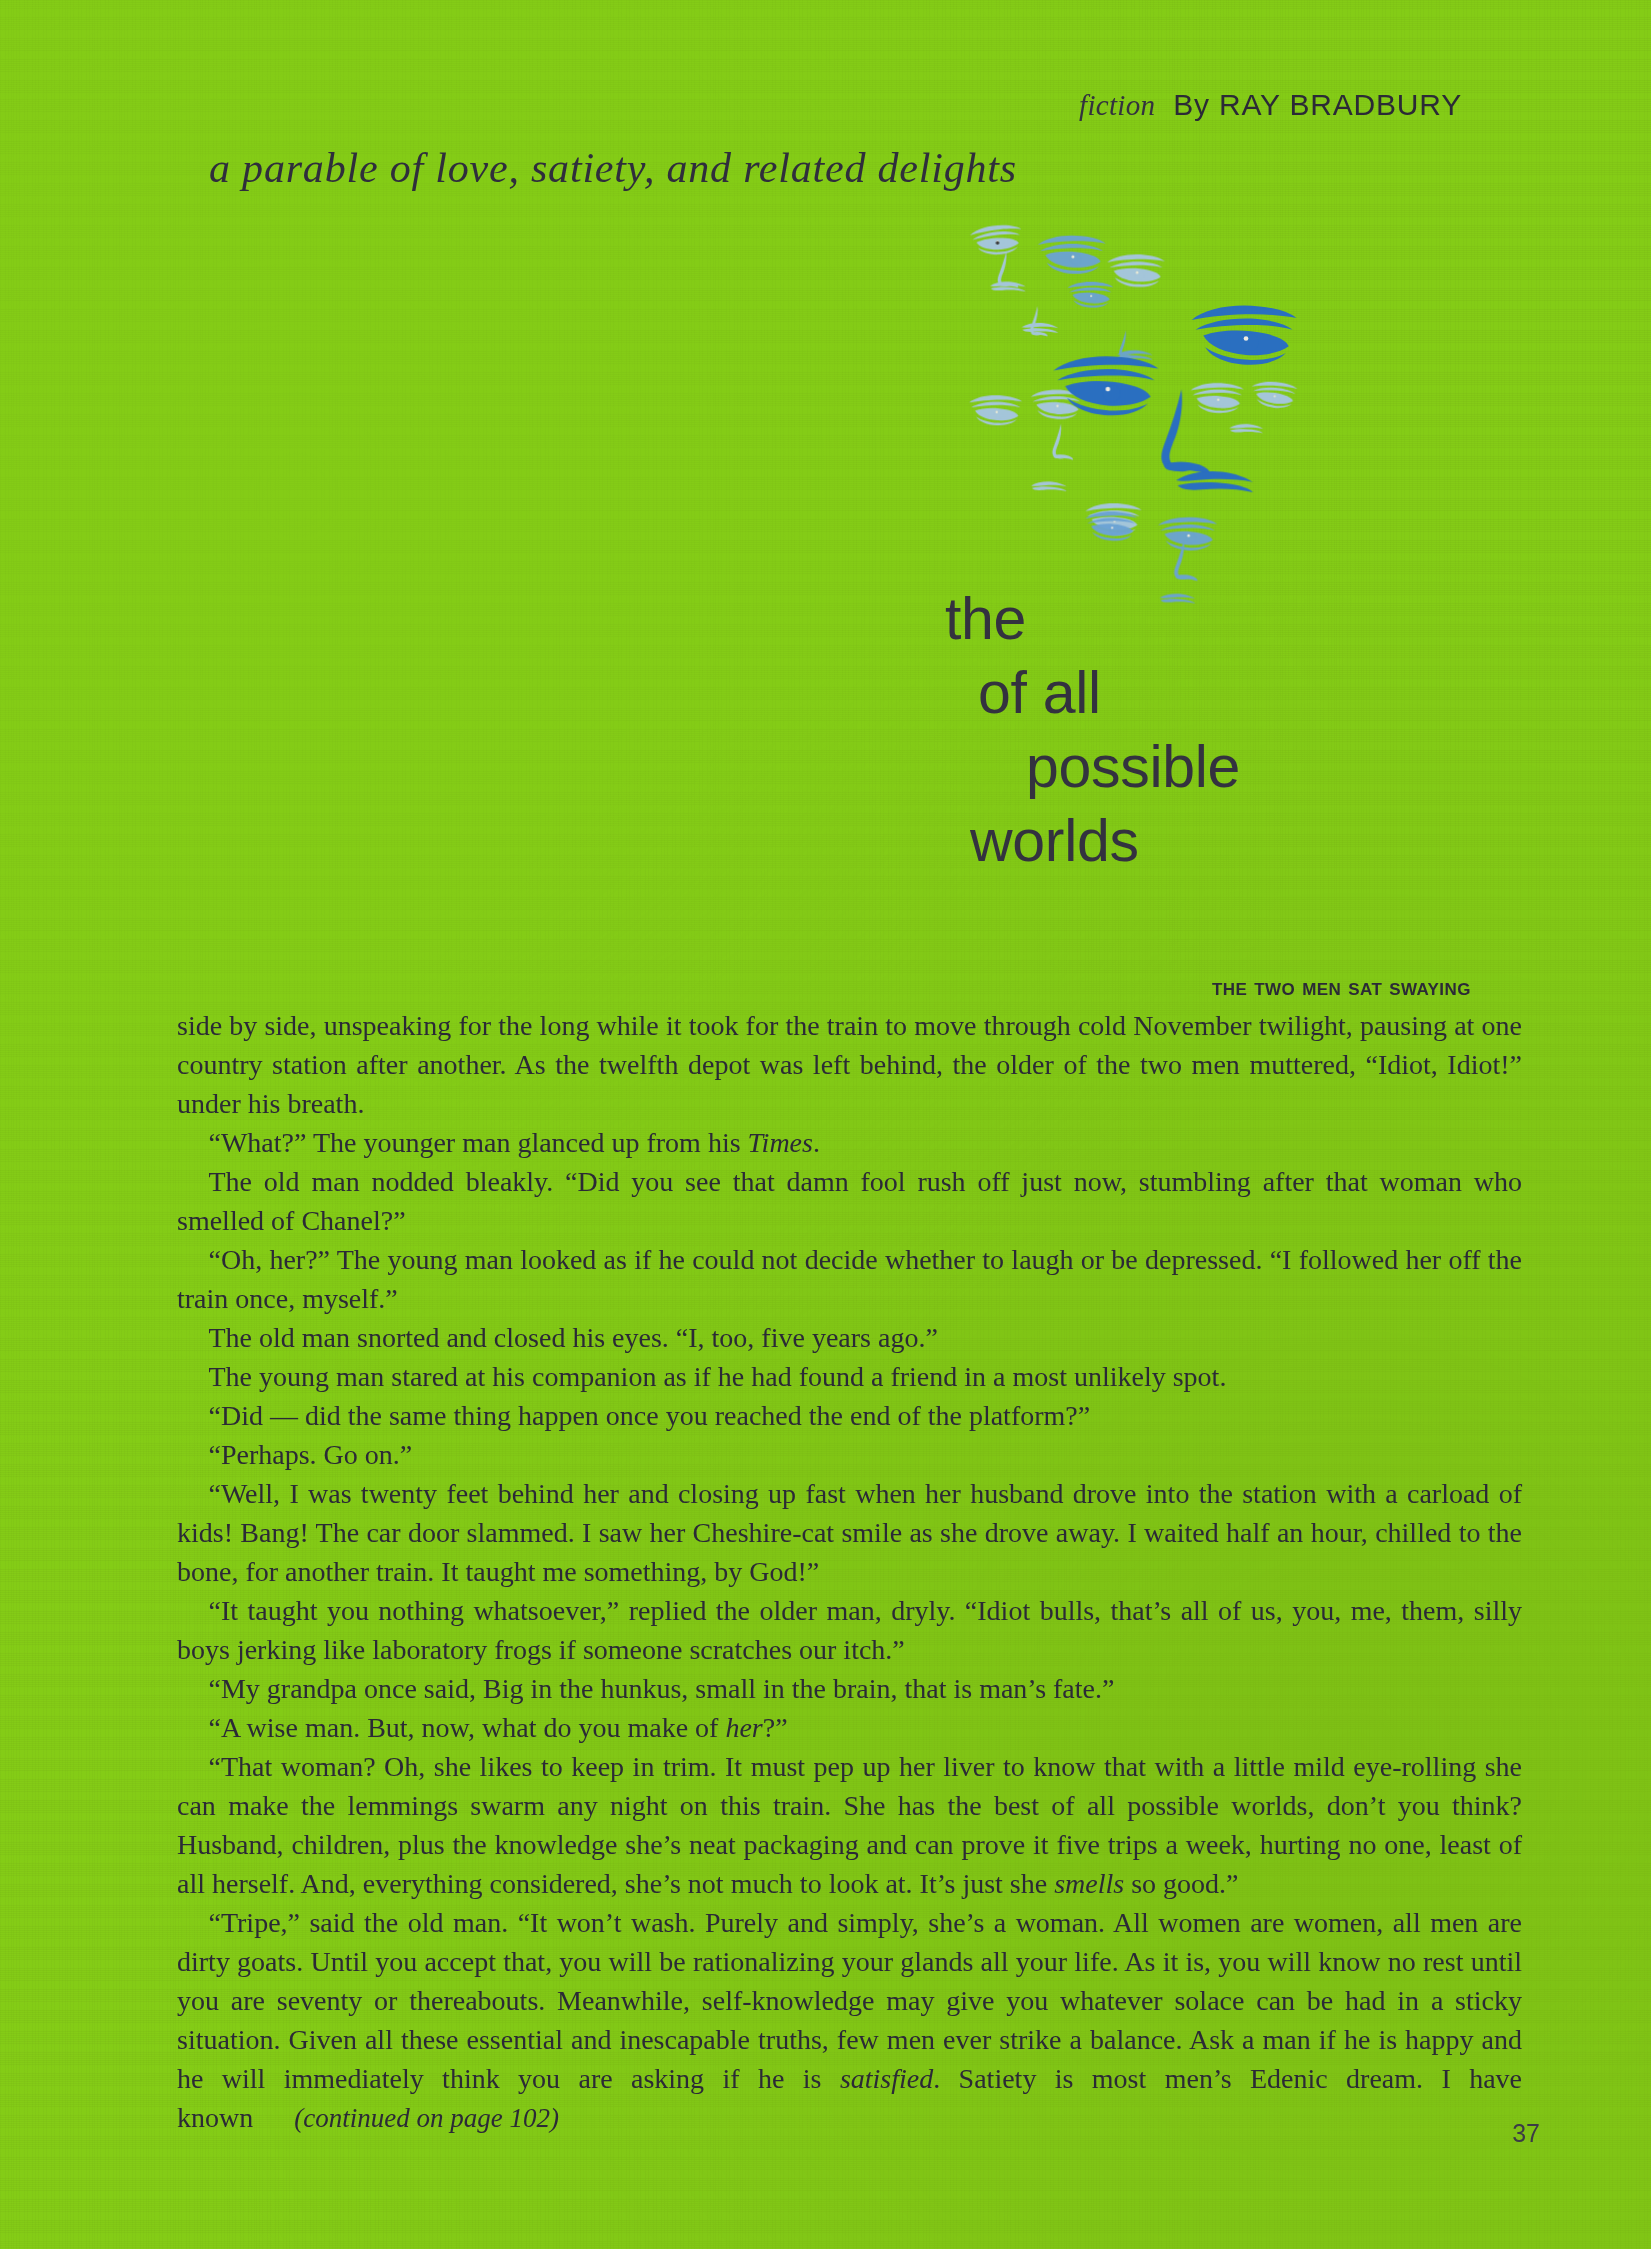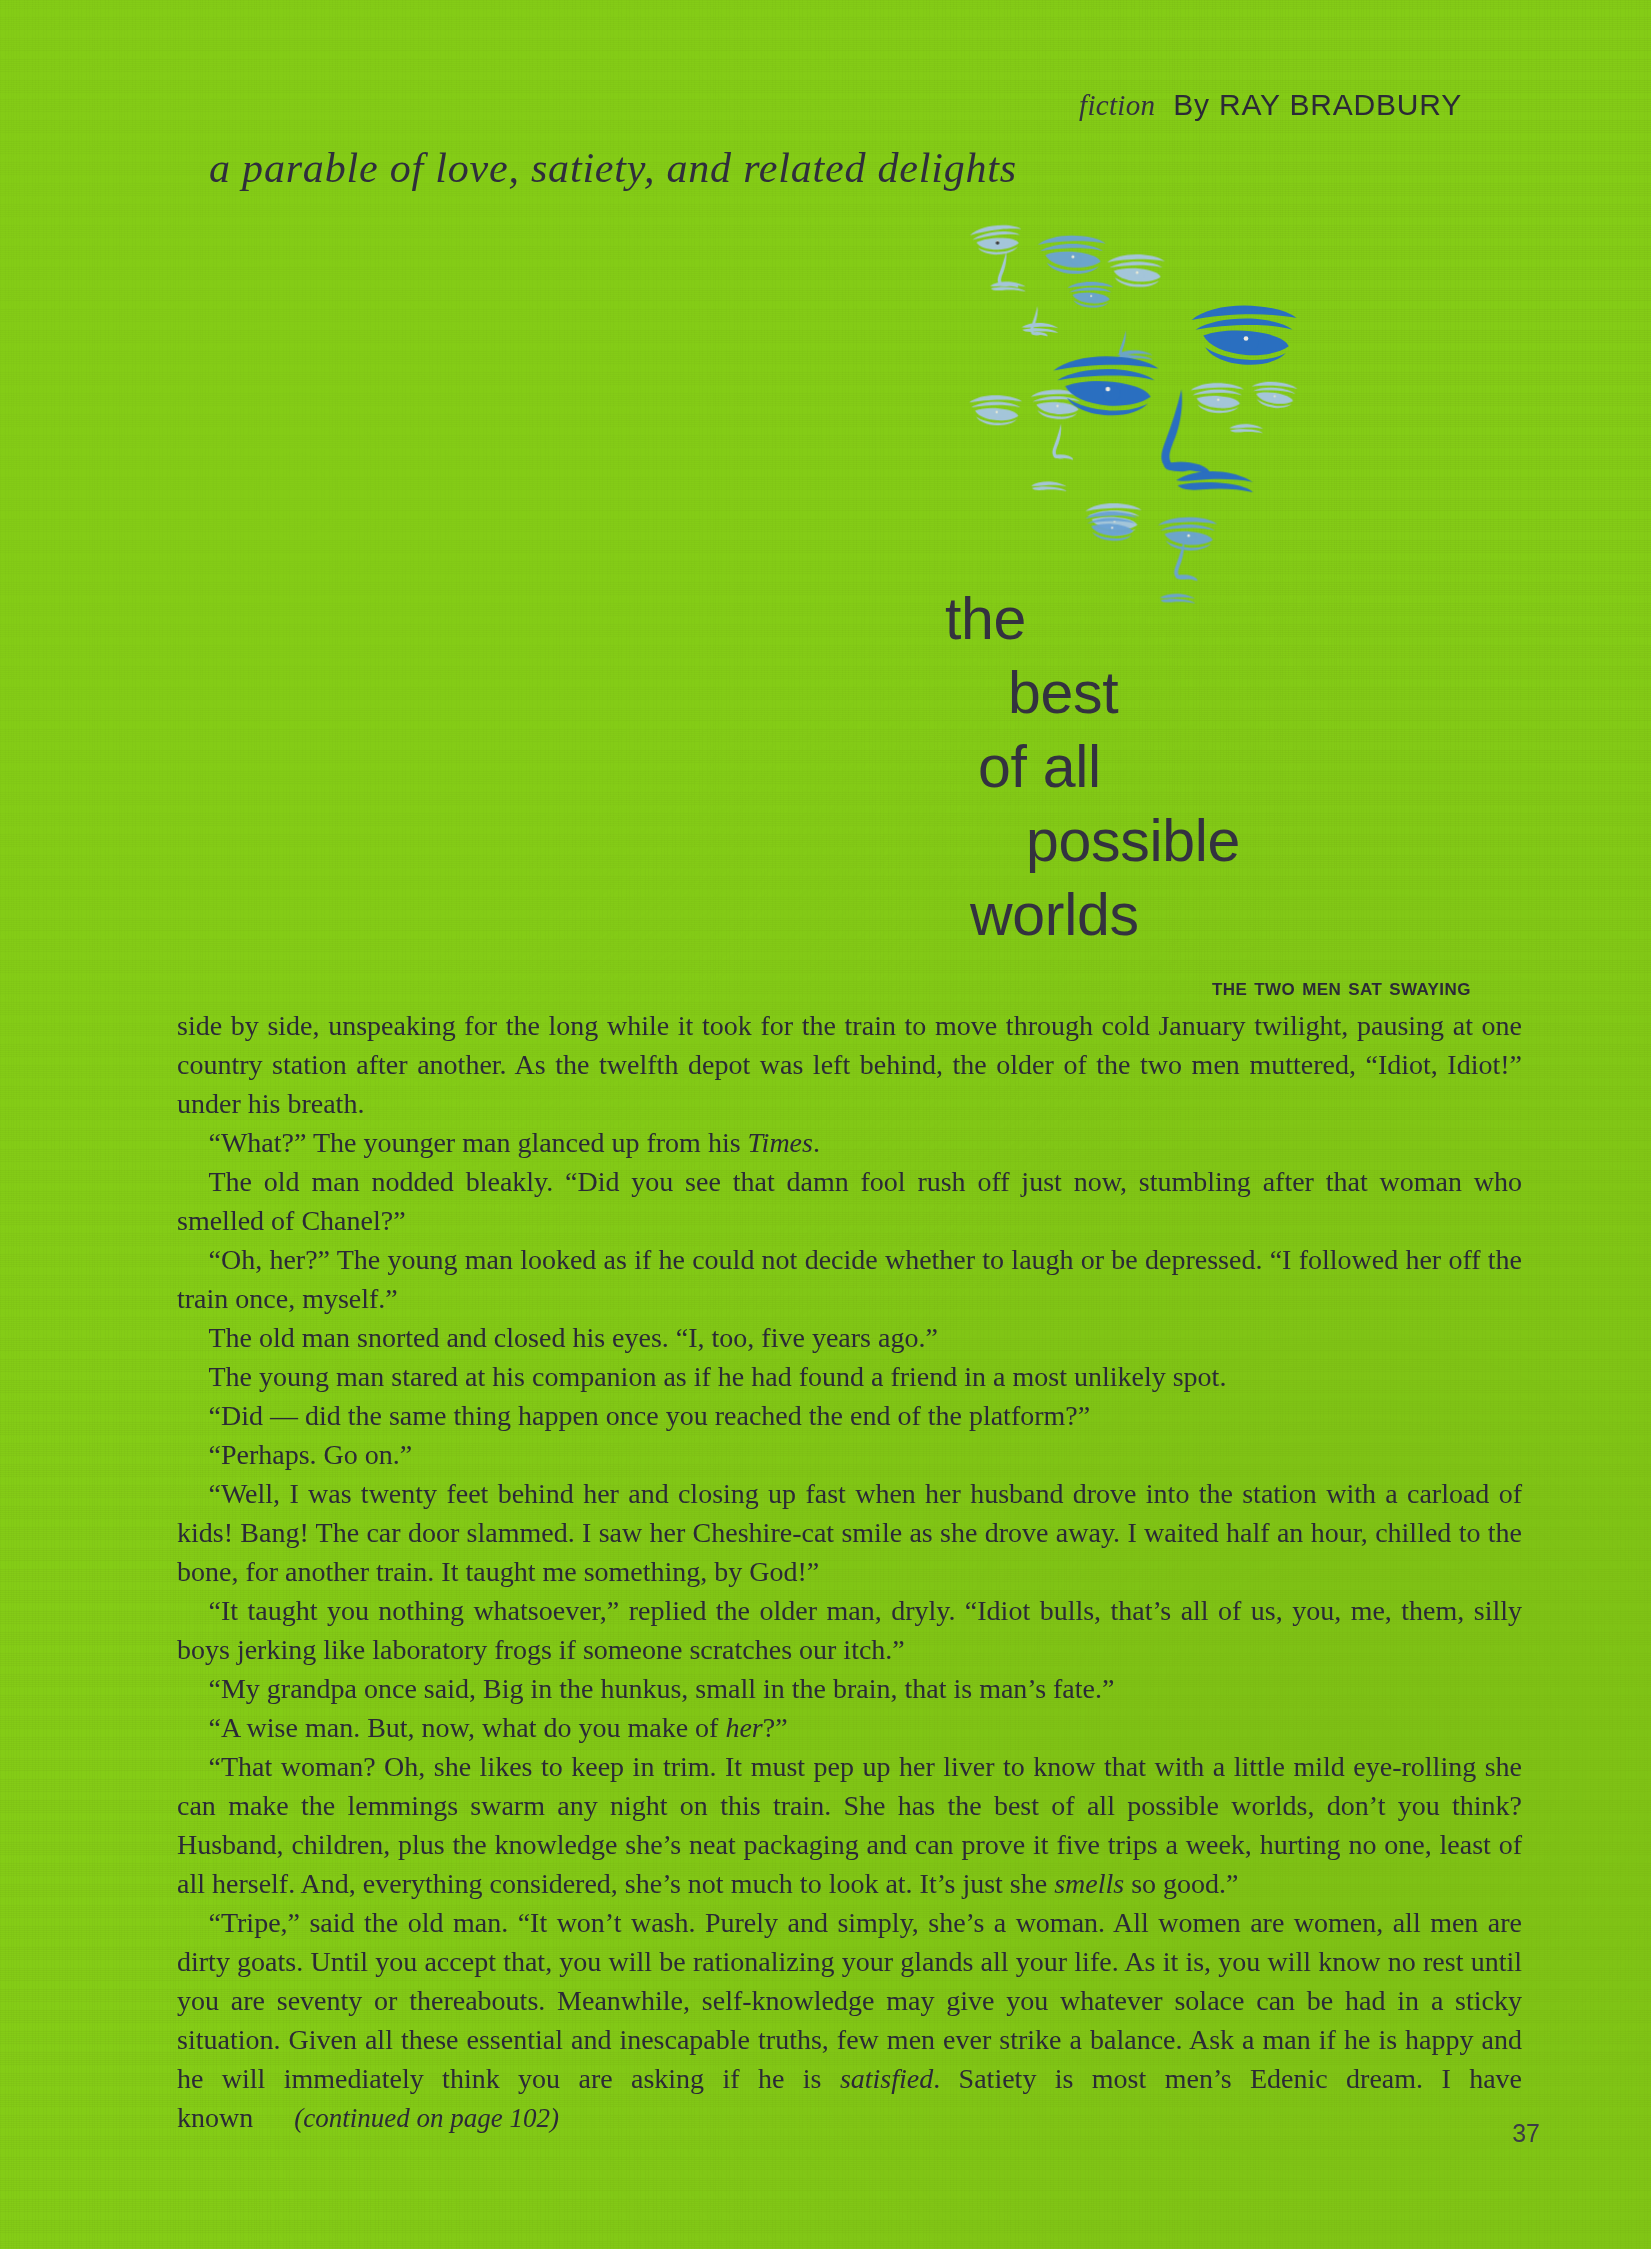--- a/index.html
+++ b/index.html
@@ -286,31 +286,30 @@
             <use href="#lipGlyph"></use>
           </g>
       </g>
 
       <circle cx="49" cy="36" r="2.6" fill="#3a3a3a"></circle>
     </svg>
   </div>
 
   <div class="title-stack">
     <span class="title-word tw-1">the</span>
-    <span class="title-word tw-2">best</span>
     <span class="title-word tw-3">of all</span>
     <span class="title-word tw-4">possible</span>
     <span class="title-word tw-5">worlds</span>
   </div>
 
   <div class="leadcap">THE TWO MEN SAT SWAYING</div>
 
   <div class="body">
     <div id="paras">
-        <p>side by side, unspeaking for the long while it took for the train to move through cold January twilight, pausing at one country station after another. As the twelfth depot was left behind, the older of the two men muttered, “Idiot, Idiot!” under his breath.</p>
+        <p>side by side, unspeaking for the long while it took for the train to move through cold November twilight, pausing at one country station after another. As the twelfth depot was left behind, the older of the two men muttered, “Idiot, Idiot!” under his breath.</p>
         <p class="indent">“What?” The younger man glanced up from his <em>Times</em>.</p>
         <p class="indent">The old man nodded bleakly. “Did you see that damn fool rush off just now, stumbling after that woman who smelled of Chanel?”</p>
         <p class="indent">“Oh, her?” The young man looked as if he could not decide whether to laugh or be depressed. “I followed her off the train once, myself.”</p>
         <p class="indent">The old man snorted and closed his eyes. “I, too, five years ago.”</p>
         <p class="indent">The young man stared at his companion as if he had found a friend in a most unlikely spot.</p>
         <p class="indent">“Did — did the same thing happen once you reached the end of the platform?”</p>
         <p class="indent">“Perhaps. Go on.”</p>
         <p class="indent">“Well, I was twenty feet behind her and closing up fast when her husband drove into the station with a carload of kids! Bang! The car door slammed. I saw her Cheshire-cat smile as she drove away. I waited half an hour, chilled to the bone, for another train. It taught me something, by God!”</p>
         <p class="indent">“It taught you nothing whatsoever,” replied the older man, dryly. “Idiot bulls, that’s all of us, you, me, them, silly boys jerking like laboratory frogs if someone scratches our itch.”</p>
         <p class="indent">“My grandpa once said, Big in the hunkus, small in the brain, that is man’s fate.”</p>

